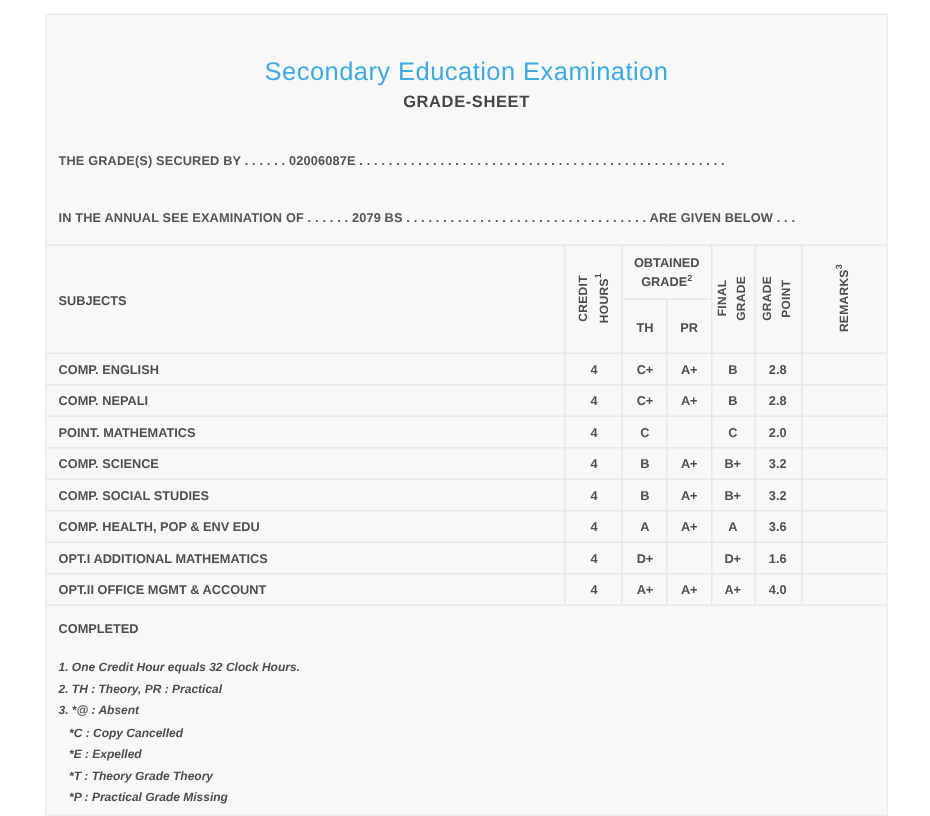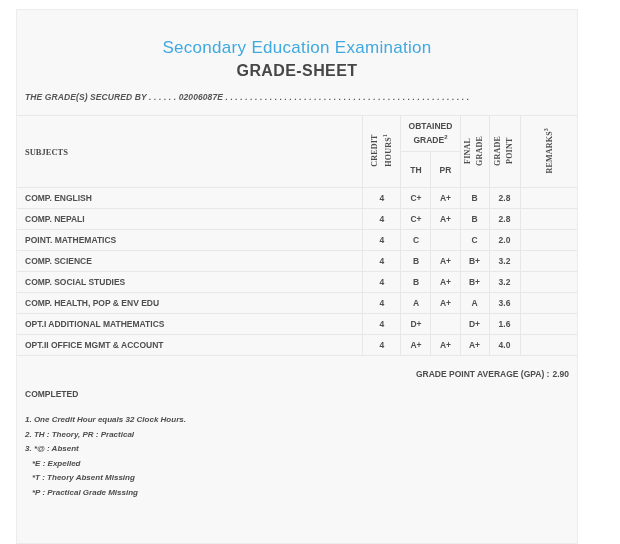--- a/index.html
+++ b/index.html
@@ -5,52 +5,51 @@
   * { margin: 0; padding: 0; box-sizing: border-box; }
   html, body {
     width: 620px; height: 544px;
     background: #ffffff;
     font-family: "Liberation Sans", sans-serif;
     color: #4d4d4d;
     overflow: hidden;
   }
   .panel {
     position: absolute;
-    left: 16px; top: 9px;
+    left: 30px; top: 9px;
     width: 562px; height: 535px;
     background: #f8f8f8;
     border: 1px solid #ececec;
   }
   .doc-title {
     margin-top: 29px;
     text-align: center;
     font-size: 17px;
     line-height: 18px;
     color: #3fa9e0;
     font-weight: 400;
     letter-spacing: 0.3px;
   }
   .doc-subtitle {
     margin-top: 5px;
     text-align: center;
-    font-size: 16px;
+    font-size: 11px;
     font-weight: 700;
     color: #474747;
     letter-spacing: 0.4px;
   }
   .info-line {
-    margin: 13px 8px 0 8px;
+    margin: 29px 8px 0 8px;
     font-size: 8.5px;
     font-weight: 700;
     color: #555555;
     line-height: 9px;
     white-space: nowrap;
     overflow: hidden;
     letter-spacing: 0.1px;
-    font-style: italic;
   }
   .info-line:first-of-type { margin-top: 15px; }
 
   table.grades {
     margin-top: 13px;
     width: 100%;
     border-collapse: collapse;
     table-layout: fixed;
   }
   table.grades th, table.grades td {
@@ -63,21 +62,21 @@
     padding: 0;
     overflow: hidden;
   }
   table.grades th.subjects-h, table.grades td.subject-cell {
     border-left: none;
     text-align: left;
     padding-left: 8px;
   }
   table.grades th.remarks-h, table.grades td.remarks-cell { border-right: none; }
   tr.h-top th { height: 36px; }
-  tr.h-top th[rowspan] { height: 43px; font-family: Liberation Serif, serif; }
+  tr.h-top th[rowspan] { height: 43px; }
   tr.h-sub th { height: 36px; }
   tr.data-row td { height: 21px; font-weight: 600; color: #4f4f4f; }
   .obtained-h { line-height: 11px; padding: 2px 6px !important; }
   sup { font-size: 6px; }
   .vlabel {
     display: inline-block;
     writing-mode: vertical-rl;
     transform: rotate(180deg);
     white-space: nowrap;
     font-size: 8px;
@@ -119,20 +118,27 @@
   <div class="doc-subtitle">GRADE-SHEET</div>
 
   <div class="info-line">
     <span>THE GRADE(S) SECURED BY</span>
     <span>. . . . . .</span>
     <span>02006087E</span>
     <span>. . . . . . . . . . . . . . . . . . . . . . . . . . . . . . . . . . . . . . . . . . . . . . . . . .</span>
   </div>
 
 
+  <div class="info-line">
+    <span>IN THE ANNUAL SEE EXAMINATION OF</span>
+    <span>. . . . . .</span>
+    <span>2079 BS</span>
+    <span>. . . . . . . . . . . . . . . . . . . . . . . . . . . . . . . . .</span>
+    <span>ARE GIVEN BELOW . . .</span>
+  </div>
 
   <table class="grades">
     <colgroup>
       <col style="width:auto">
       <col style="width:38px">
       <col style="width:30px">
       <col style="width:29px">
       <col style="width:29px">
       <col style="width:31px">
       <col style="width:57px">
@@ -230,27 +236,25 @@
         <td>4</td>
         <td>A+</td>
         <td>A+</td>
         <td>A+</td>
         <td>4.0</td>
         <td class="remarks-cell"></td>
       </tr>
     </tbody>
   </table>
 
-  <div class="summary-line">
-    <span>GRADE POINT AVERAGE (GPA) :</span><span class="val">2.90</span>
-  </div>
   <div class="status-line">COMPLETED</div>
 
   <div class="footnotes">
     <div class="fn">1. One Credit Hour equals 32 Clock Hours.</div>
     <div class="fn">2. TH : Theory, PR : Practical</div>
     <div class="fn">3. *@ : Absent</div>
+    <div class="fn indent">*C : Copy Cancelled</div>
     <div class="fn indent">*E : Expelled</div>
-    <div class="fn indent">*T : Theory Absent Missing</div>
+    <div class="fn indent">*T : Theory Grade Theory</div>
     <div class="fn indent">*P : Practical Grade Missing</div>
   </div>
 
 </div>
 
 </body></html>

